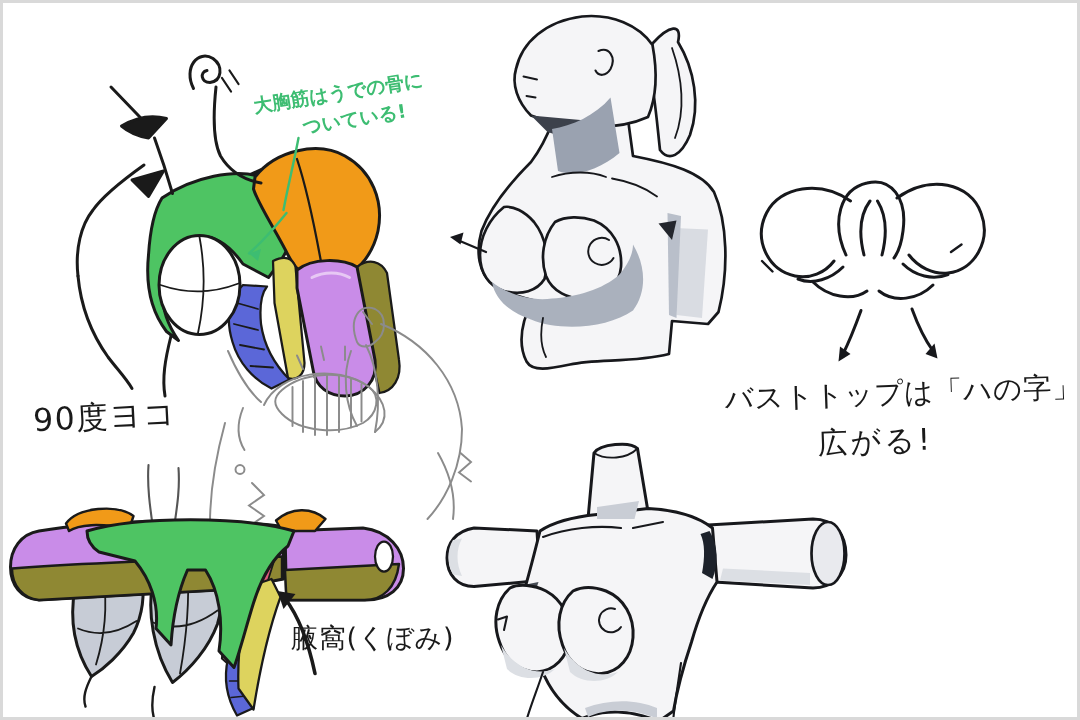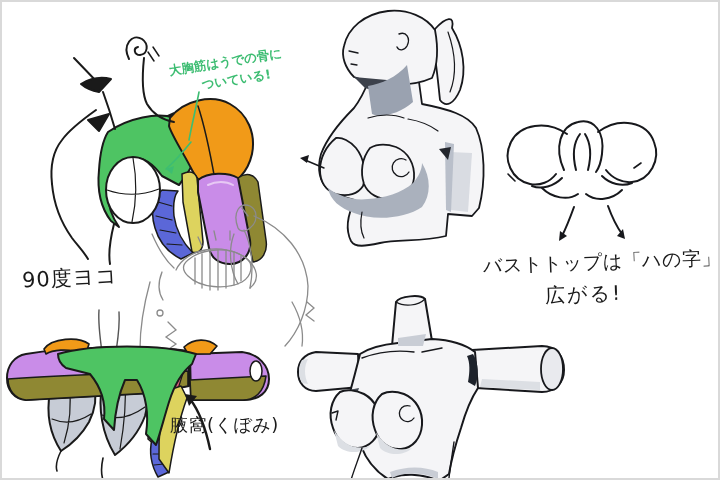--- a/index.html
+++ b/index.html
@@ -237,14 +237,14 @@
   <div class="note green-note" style="left:168px;top:50px;">
     <div class="l1">大胸筋はうでの骨に</div>
     <div class="l2">ついている!</div>
   </div>
 
   <div class="note angle" style="left:20px;top:262px;">90度ヨコ</div>
 
   <div class="note bust1" style="left:481px;top:247px;">バストトップは「ハの字」に</div>
   <div class="note bust2" style="left:543px;top:279px;">広がる!</div>
 
-  <div class="note armpit" style="left:168px;top:411px;">腋窩(くぼみ)</div>
+  <div class="note armpit" style="left:192px;top:411px;">腋窩(くぼみ)</div>
 </div>
 
 </body></html>

